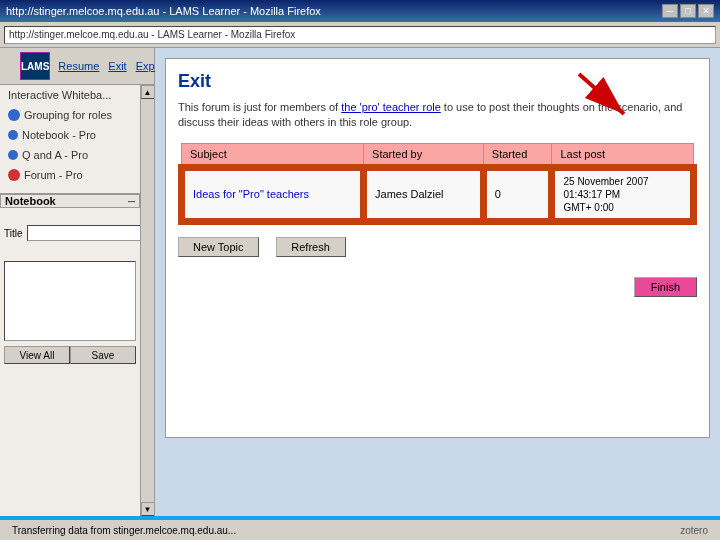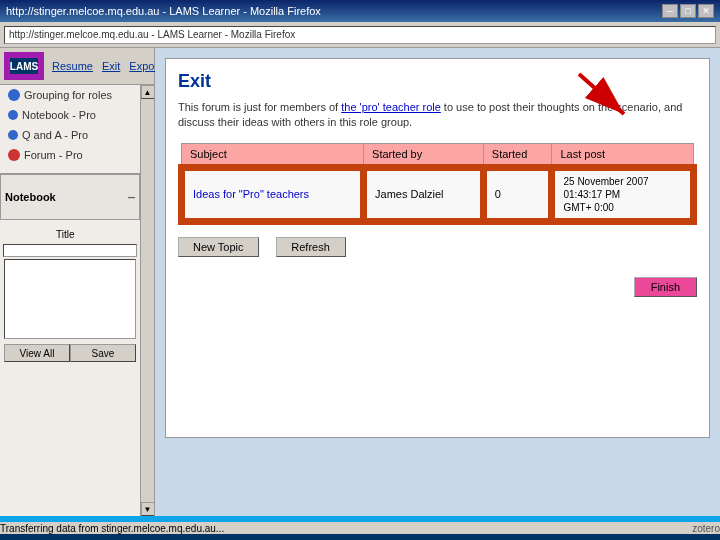--- a/index.html
+++ b/index.html
@@ -89,21 +89,22 @@
     .lams-logo {
       width: 40px;
       height: 28px;
       background: #003366;
       color: white;
       font-size: 10px;
       font-weight: bold;
       display: flex;
       align-items: center;
       justify-content: center;
-      border: 6px solid #a21caf;
+      border: 1px solid #a21caf;
+      margin-left: 16px;
     }
     .sidebar-menu {
       display: flex;
       flex-direction: row;
       gap: 1px;
     }
     .sidebar-menu-item {
       padding: 1px 4px;
       font-size: 11px;
       cursor: pointer;
@@ -124,34 +125,33 @@
       height: 12px;
       border-radius: 50%;
       flex-shrink: 0;
     }
     .dot-blue { background: #3366cc; }
     .dot-red { background: #cc3333; }
     .dot-blue-small { background: #3366cc; width: 10px; height: 10px; }
     .notebook-title {
       font-weight: bold;
       font-size: 11px;
-      margin-bottom: 5px;
+      margin-bottom: 13px;
       background: #e8e4e0;
-      padding: 16px 4px;
+      padding: 0 4px;
       border: 1px solid #999;
       display: flex;
       align-items: center;
       justify-content: space-between;
     }
     .notebook-label-row {
       display: flex;
       align-items: center;
       gap: 4px;
-      margin-bottom: 2px;
-      flex-direction: column;
+      margin-bottom: 20px;
     }
     .notebook-input {
       flex: 1;
       height: 16px;
       border: 1px inset #999;
       background: white;
       font-size: 10px;
     }
     .notebook-textarea {
       width: 100%;
@@ -281,26 +281,26 @@
     .sidebar-scrollbar {
       width: 14px;
       border-left: 1px solid #999;
       display: flex;
       flex-direction: column;
       align-items: center;
     }
 
     
     .statusbar {
-      height: 18px;
-      background: #d4d0c8;
-      border-top: 6px solid #0ea5e9;
-      display: flex;
-      align-items: center;
-      padding: 0 0;
+      height: 24px;
+      background: #d4d0c8;
+      border-top: 4px solid #0ea5e9;
+      display: flex;
+      align-items: center;
+      padding: 0 12px;
       font-size: 10px;
       justify-content: space-between;
     }
 
     
     .caption-bar {
       height: 22px;
       background: #003366;
       color: white;
       font-size: 12px;
@@ -347,20 +347,23 @@
       <div class="lams-logo">LAMS</div>
       <div class="sidebar-menu">
         <div class="sidebar-menu-item">Resume</div>
         <div class="sidebar-menu-item">Exit</div>
         <div class="sidebar-menu-item">Export</div>
       </div>
     </div>
 
     <div class="sidebar-inner">
       <div class="sidebar-content">
+        <div class="nav-item">
+          <span>Interactive Whiteba...</span>
+        </div>
         <div class="nav-item">
           <div class="nav-dot dot-blue"></div>
           <span>Grouping for roles</span>
         </div>
         <div class="nav-item">
           <div class="nav-dot dot-blue-small"></div>
           <span>Notebook - Pro</span>
         </div>
         <div class="nav-item">
           <div class="nav-dot dot-blue-small"></div>

